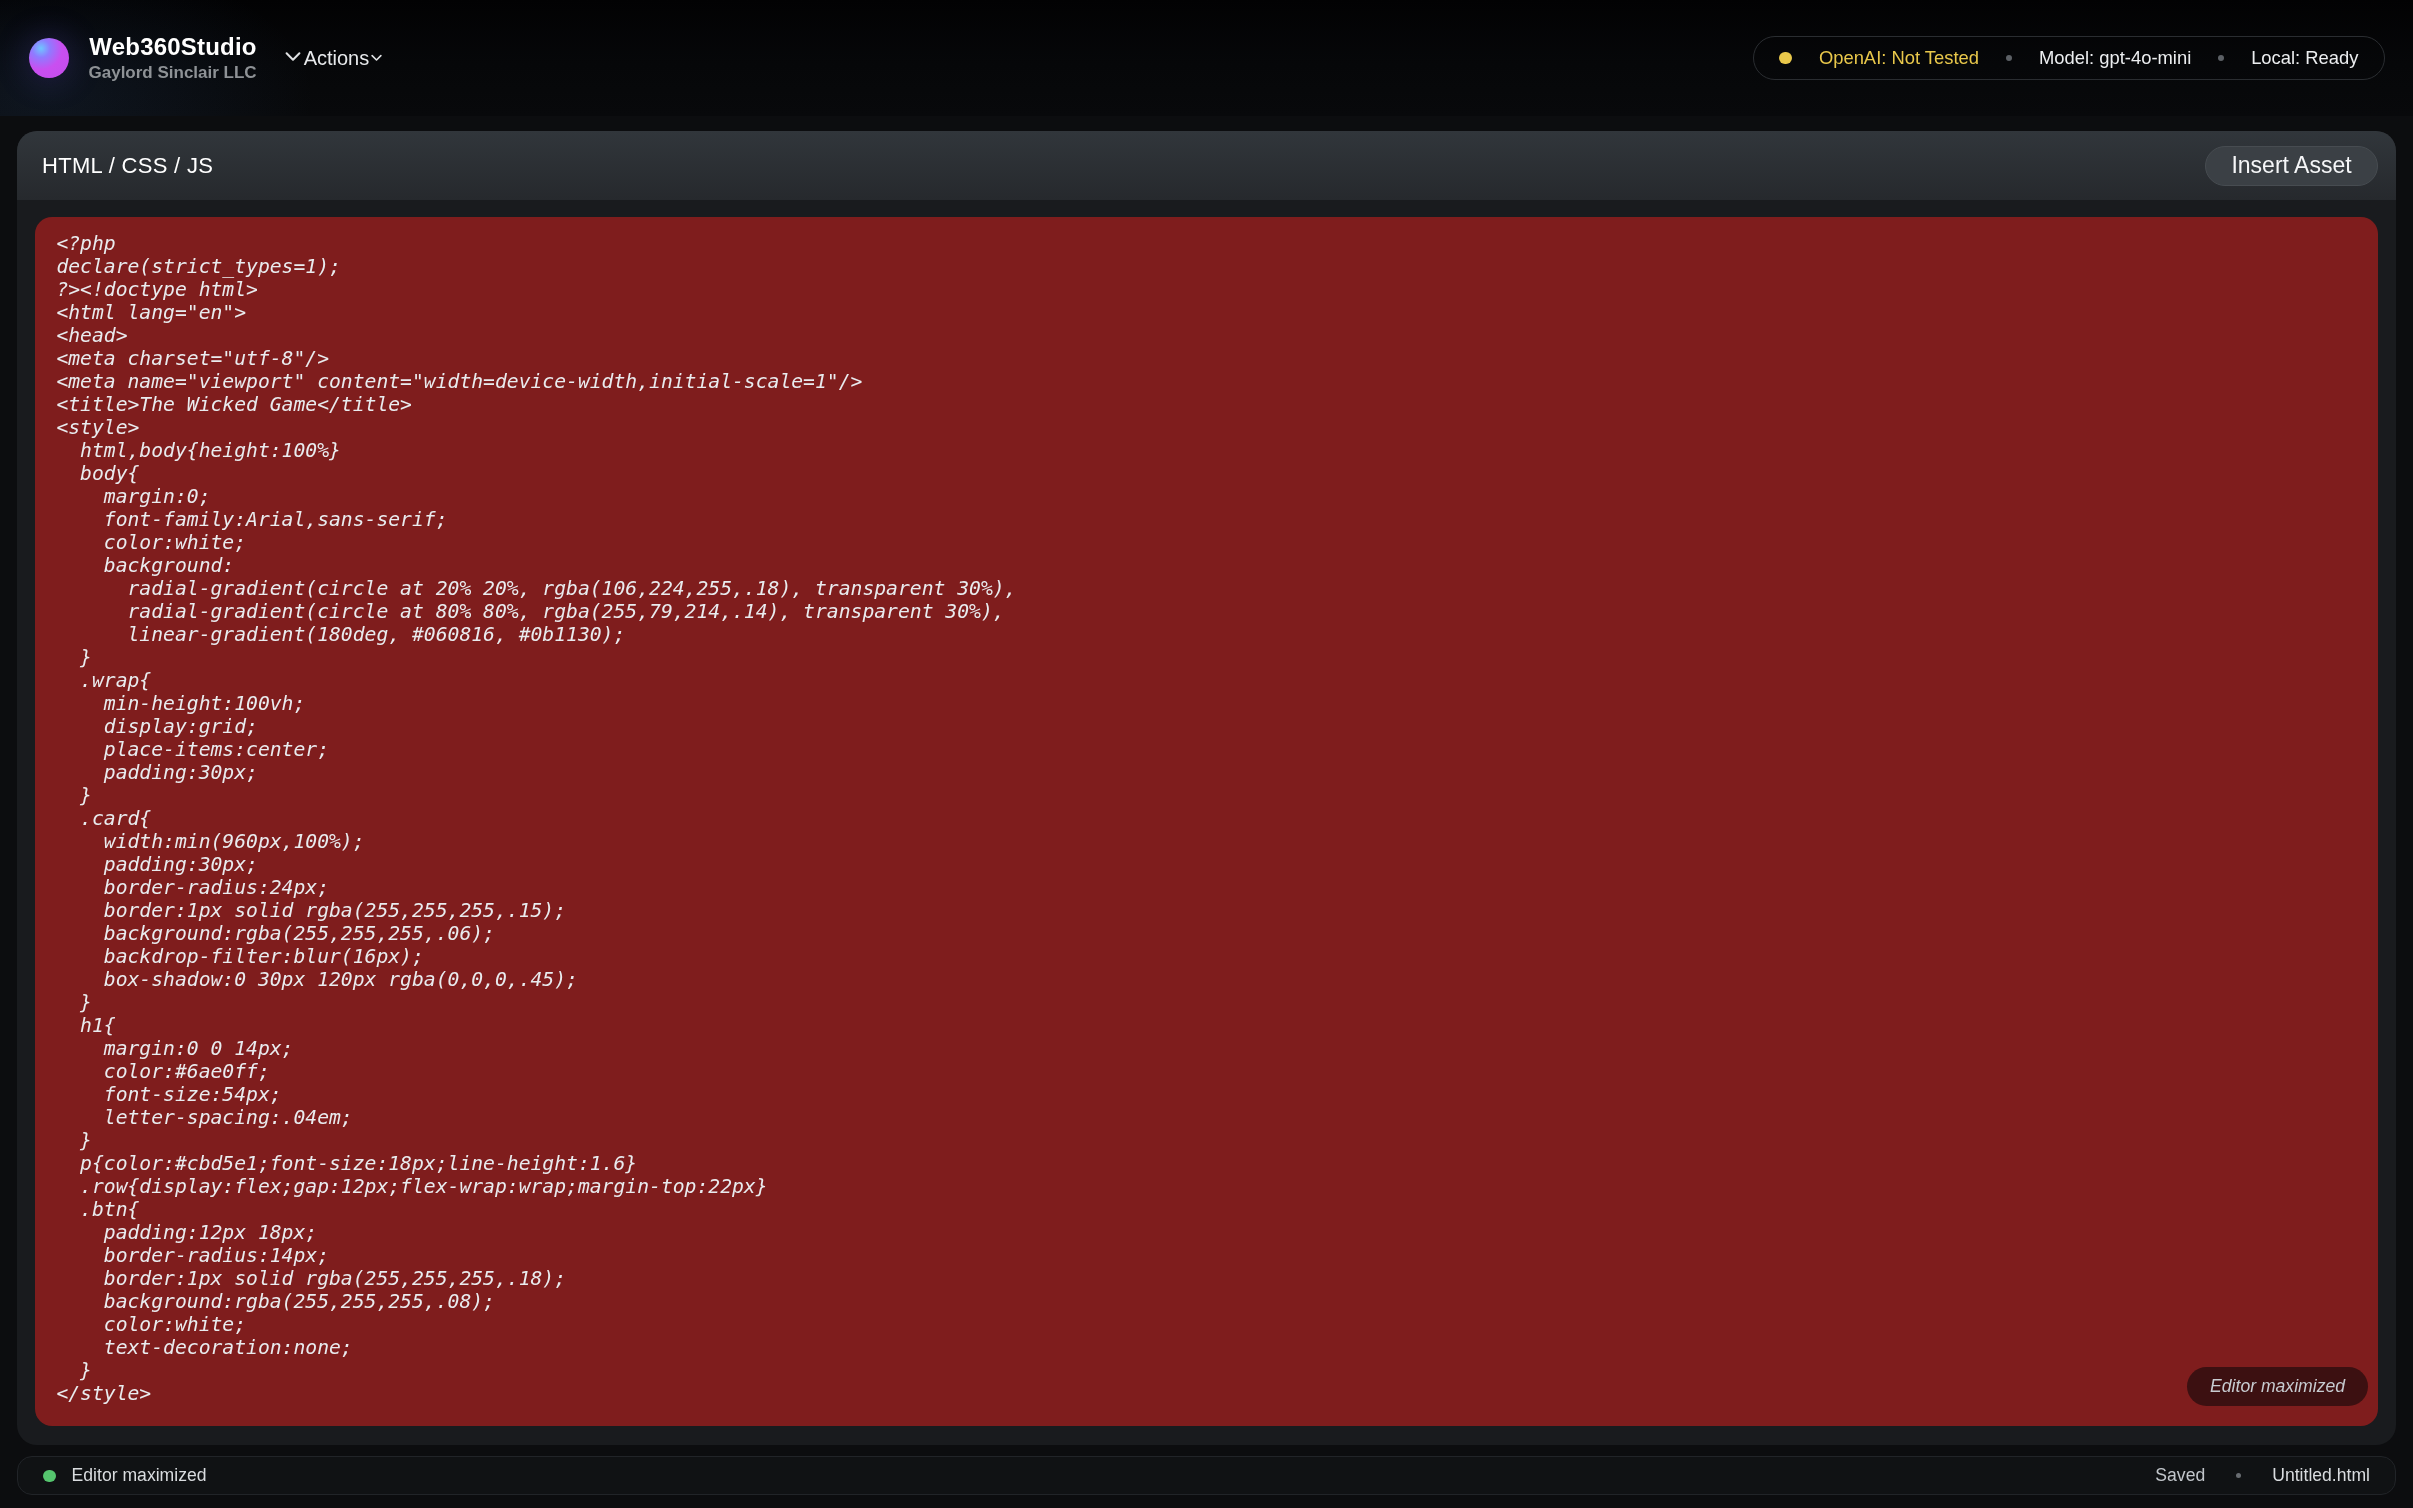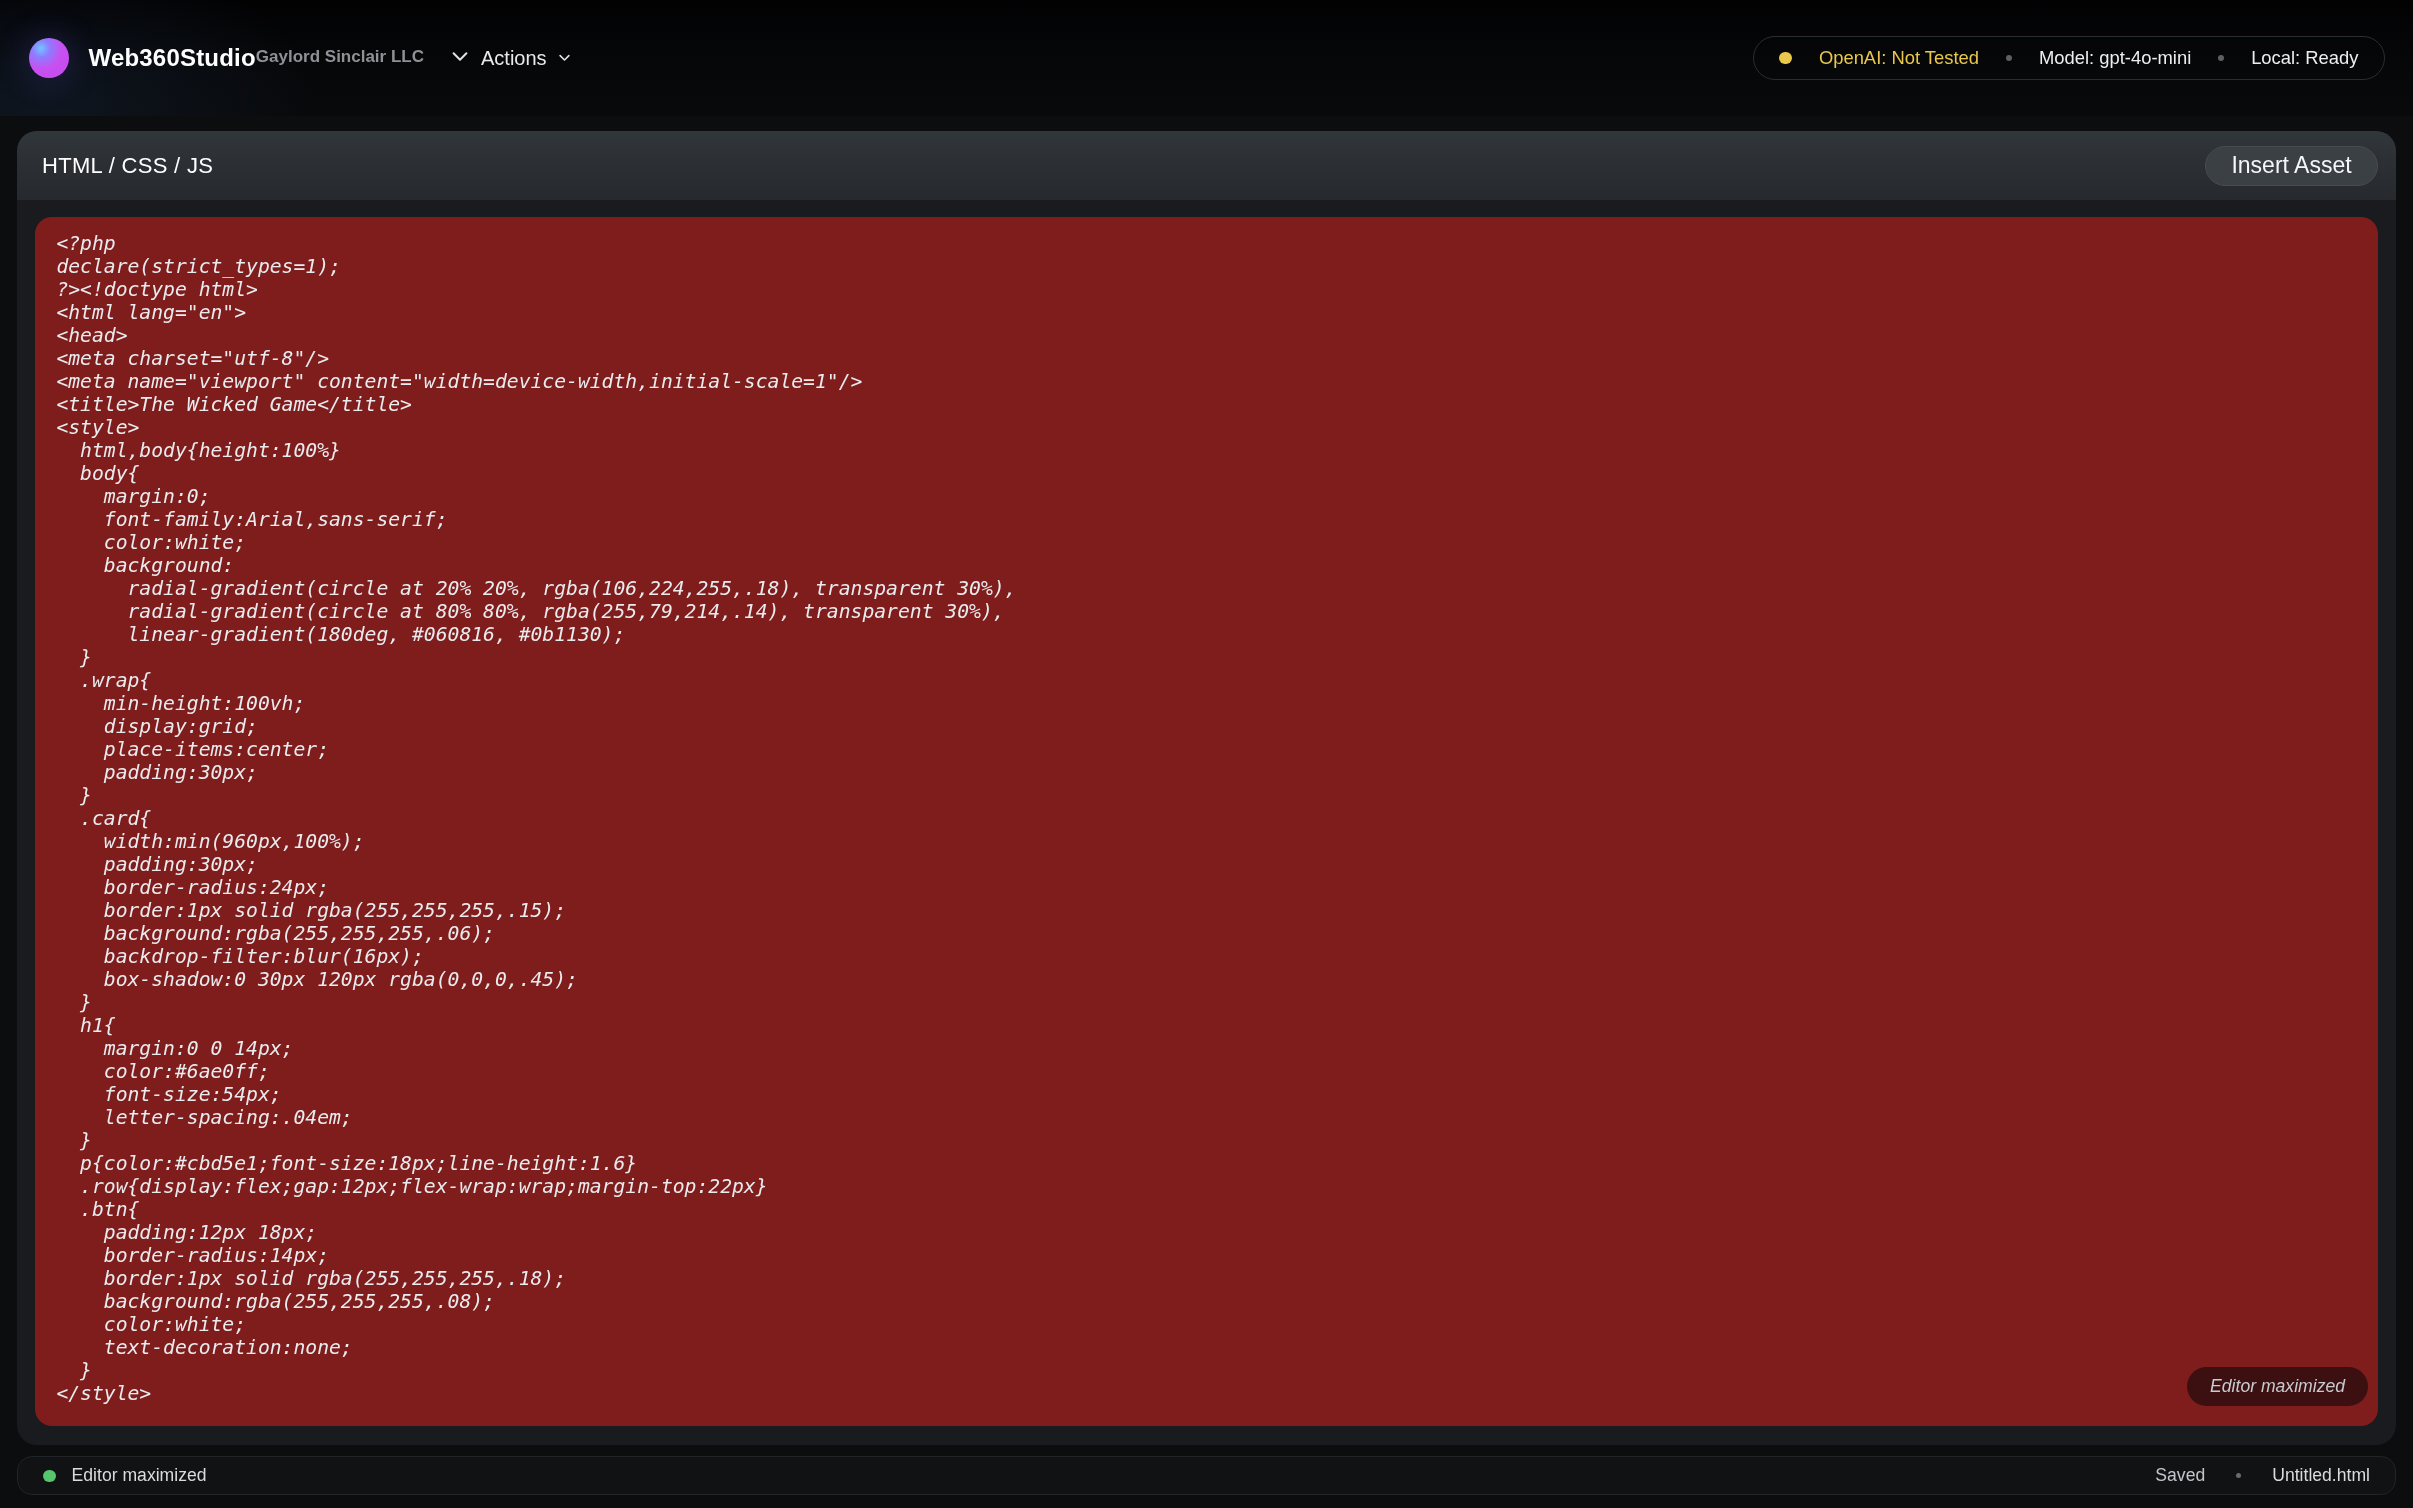--- a/index.html
+++ b/index.html
@@ -23,26 +23,26 @@
       radial-gradient(385px 201px at 46px 96px, rgba(80,140,220,0.10), transparent 70%),
       linear-gradient(180deg,#020203 0%, #060709 55%, #08090b 100%);
   }
   .brand { display:flex; align-items:center; gap:20px; }
   .logo {
     width:40px; height:40px; border-radius:50%;
     background:
       radial-gradient(circle at 30% 26%, #6fc6ff 0%, #8f7bff 22%, #c94ff0 52%, #c44deb 100%);
     box-shadow:0 0 34px rgba(120,90,255,0.25);
   }
-  .brand-text { display:flex; flex-direction:row; line-height:1.15; }
+  .brand-text { display:flex; flex-direction:column; line-height:1.15;text-align:right; }
   .brand-name { font-size:24px; font-weight:bold; color:#ffffff; letter-spacing:0.2px; }
   .brand-sub  { font-size:17px; font-weight:bold; color:#8e9296; margin-top:2.5px; }
 
   .actions {
-    display:flex; align-items:center; gap:10px;
+    display:flex; align-items:center; 
     margin-left:25px; font-size:20px; color:#e7e9eb; cursor:default;text-align:center;
   }
   .chev { display:inline-block; }
 
   .btn-group { display:flex; align-items:center; gap:15px; margin-left:25px; }
   .pill-btn {
     height:40px; padding:0 23.5px; border-radius:837px;
     background:#212428; border:1.7px solid #34383c;
     color:#f3f4f6; font-size:18.4px; font-weight:500;
     display:flex; align-items:center; justify-content:center;

